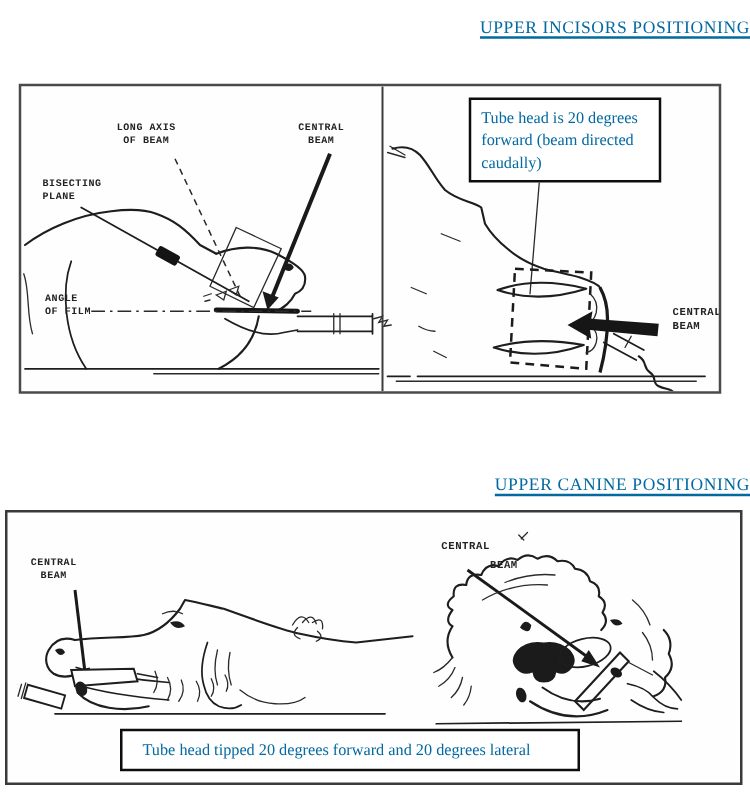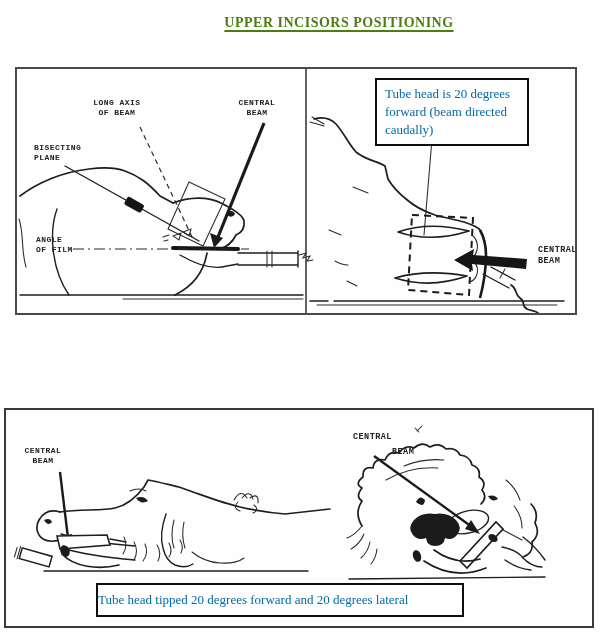--- a/index.html
+++ b/index.html
@@ -2,23 +2,23 @@
 <html><head>
 <meta charset="utf-8">
 <style>
   html,body{margin:0;padding:0;}
   #page{
     position:relative; width:600px; height:638px;
     background:#ffffff; overflow:hidden;
     font-family:"Liberation Serif", serif;
   }
   .heading{
-    position:absolute; left:78px; right:0; text-align:center;
-    font-family:"Liberation Serif", serif; font-weight:bold; font-size:14px;
-    letter-spacing:.5px; color:#4d7c0f;
+    position:absolute; left:78px; right:0; text-align:right;
+    font-family:"Liberation Serif", serif; font-weight:normal; font-size:14px;
+    letter-spacing:.5px; color:#0369a1;
     text-decoration:underline; text-decoration-thickness:1.7px; text-underline-offset:2.5px;
     white-space:nowrap;
   }
   .figure-box{
     position:absolute; background:#fefefe; box-sizing:border-box; overflow:hidden;
   }
   #incisors-box{ left:15px; top:67px; width:562px; height:248px; border:2px solid #4a4a4a; }
   #canine-box{ left:4px; top:408px; width:590px; height:220px; border:2px solid #3a3a3a; }
   .figure-box svg{ position:absolute; left:0; top:0; }
   .fig-label{
@@ -29,21 +29,21 @@
   .callout{
     position:absolute; background:#fff; border:2px solid #0d0d0d; box-sizing:border-box;
     font-family:"Liberation Serif", serif; color:#0369a1;
   }
   #incisors-callout{
     left:358px; top:9px; width:154px; min-height:59px;
     font-size:13px; line-height:1.38; padding:5px 4px 5px 8px;
   }
   #canine-callout{
     left:90px; top:173px; width:368px; height:34px;
-    font-size:13px; line-height:29px; white-space:nowrap;
+    font-size:13px; line-height:29px; padding-left:16px; white-space:nowrap;
   }
   
   .ln{ stroke:#1e1e1e; stroke-width:1.7; fill:none; stroke-linecap:round; stroke-linejoin:round; }
   .md{ stroke:#1e1e1e; stroke-width:1.4; fill:none; stroke-linecap:round; }
   .thin{ stroke:#2a2a2a; stroke-width:1.05; fill:none; stroke-linecap:round; }
   .dash{ stroke:#2a2a2a; stroke-width:1.2; fill:none; stroke-dasharray:5,4; }
   .dashbold{ stroke:#1b1b1b; stroke-width:2; fill:none; stroke-dasharray:7,5; }
   .dashdot{ stroke:#2a2a2a; stroke-width:1.2; fill:none; stroke-dasharray:11,4,2,4; }
 </style>
 </head>
@@ -140,20 +140,21 @@
     </div>
 
     <div class="fig-label" style="left:521px; top:176px; font-size:8.5px;">
       <span>CENTRAL</span><br>
       <span>BEAM</span>
     </div>
 
     <div id="incisors-callout" class="callout">Tube head is 20 degrees forward (beam directed caudally)</div>
   </div>
 
+  <div class="heading" style="top:381px;">UPPER CANINE POSITIONING</div>
 
   <div id="canine-box" class="figure-box">
 
     <svg width="586" height="216" viewBox="0 0 586 216">
 
       <path d="M54,62 L62,128" stroke="#1a1a1a" stroke-width="2.4" fill="none"></path>
       <polygon points="64,137 56,126 66,124" fill="#1a1a1a"></polygon>
 
       <path class="ln" d="M54,102 C44,99 37,103 33,110 C29,117 31,125 37,129 C42,132 50,132 55,129"></path>
       <path d="M38,110 q6,-3 8,2 q-4,5 -8,-2 z" fill="#1c1c1c" stroke="none"></path>

